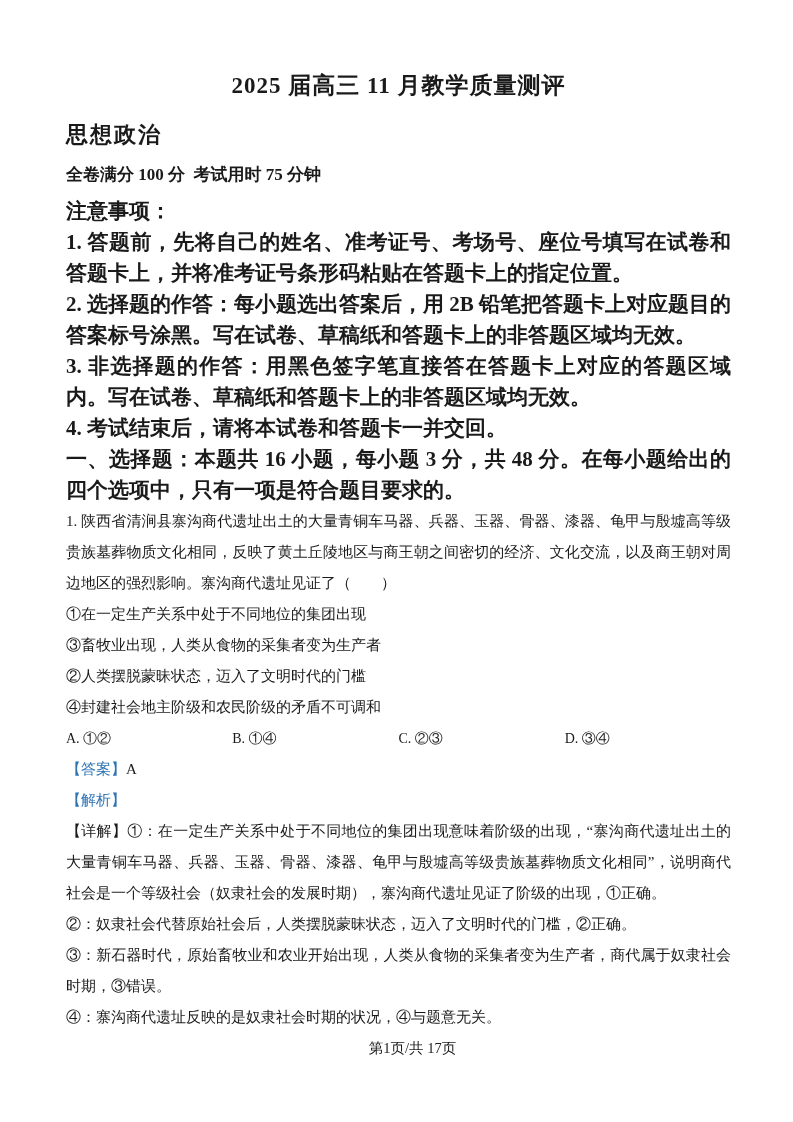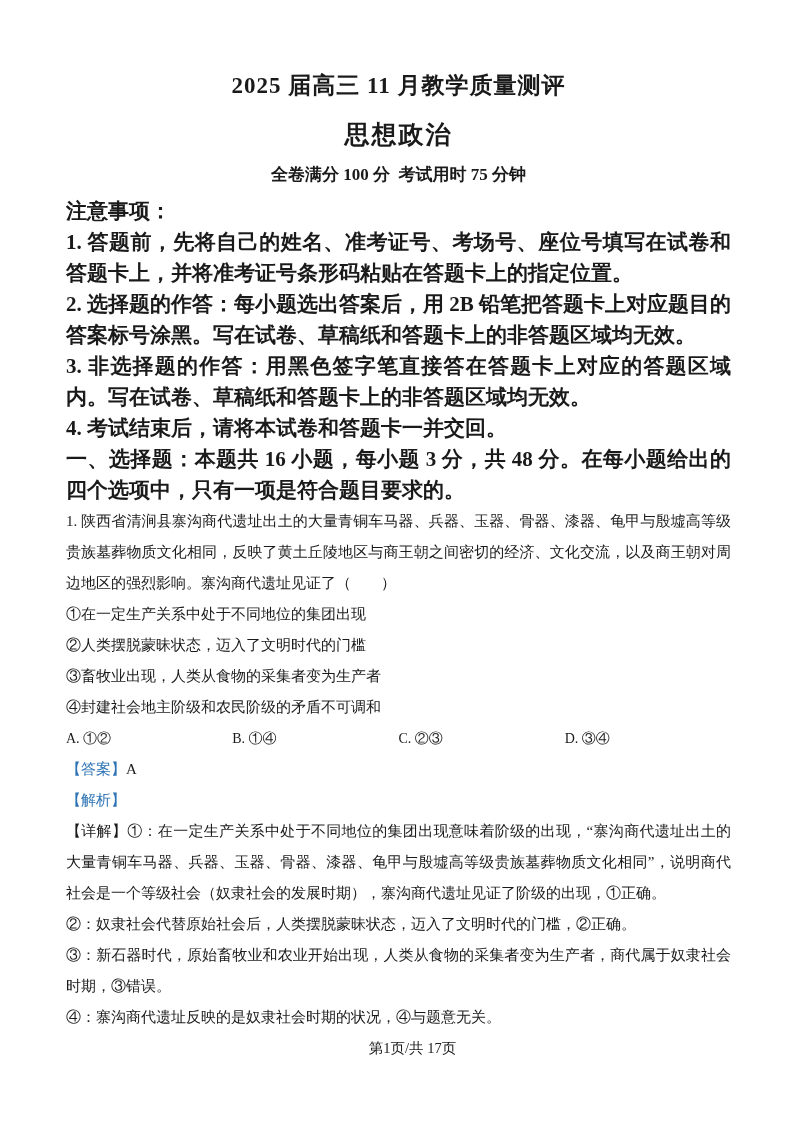--- a/index.html
+++ b/index.html
@@ -22,32 +22,31 @@
   .title {
     margin: 0 0 14px 0;
     font-size: 23px;
     line-height: 36px;
     font-weight: bold;
     text-align: center;
     letter-spacing: 1px;
   }
   .subject {
     margin: 0 0 10px 0;
-    font-size: 25px;
+    font-size: 22px;
     line-height: 34px;
     font-weight: bold;
-    text-align: center;
     letter-spacing: 2px;
   }
   .exam-info {
     margin: 0 0 8px 0;
     font-size: 17px;
     line-height: 26px;
     font-weight: bold;
-    text-align: center;
+    text-align: left;
     white-space: pre-wrap;
   }
   .notices p,
   .section-heading {
     margin: 0;
     font-size: 21px;
     line-height: 31px;
     font-weight: bold;
     text-align: justify;
   }
@@ -97,22 +96,22 @@
     <p>3. 非选择题的作答：用黑色签字笔直接答在答题卡上对应的答题区域内。写在试卷、草稿纸和答题卡上的非答题区域均无效。</p>
     <p>4. 考试结束后，请将本试卷和答题卡一并交回。</p>
   </div>
 
   <p class="section-heading">一、选择题：本题共 16 小题，每小题 3 分，共 48 分。在每小题给出的四个选项中，只有一项是符合题目要求的。</p>
 
   <div class="question">
     <p class="qtext">1. 陕西省清涧县寨沟商代遗址出土的大量青铜车马器、兵器、玉器、骨器、漆器、龟甲与殷墟高等级贵族墓葬物质文化相同，反映了黄土丘陵地区与商王朝之间密切的经济、文化交流，以及商王朝对周边地区的强烈影响。寨沟商代遗址见证了（　　）</p>
 
     <p class="statement">①在一定生产关系中处于不同地位的集团出现</p>
+    <p class="statement">③畜牧业出现，人类从食物的采集者变为生产者</p>
     <p class="statement">②人类摆脱蒙昧状态，迈入了文明时代的门槛</p>
-    <p class="statement">③畜牧业出现，人类从食物的采集者变为生产者</p>
     <p class="statement">④封建社会地主阶级和农民阶级的矛盾不可调和</p>
 
     <div class="choices">
       <span>A. ①②</span>
       <span>B. ①④</span>
       <span>C. ②③</span>
       <span>D. ③④</span>
     </div>
 
     <p class="answer-line">

